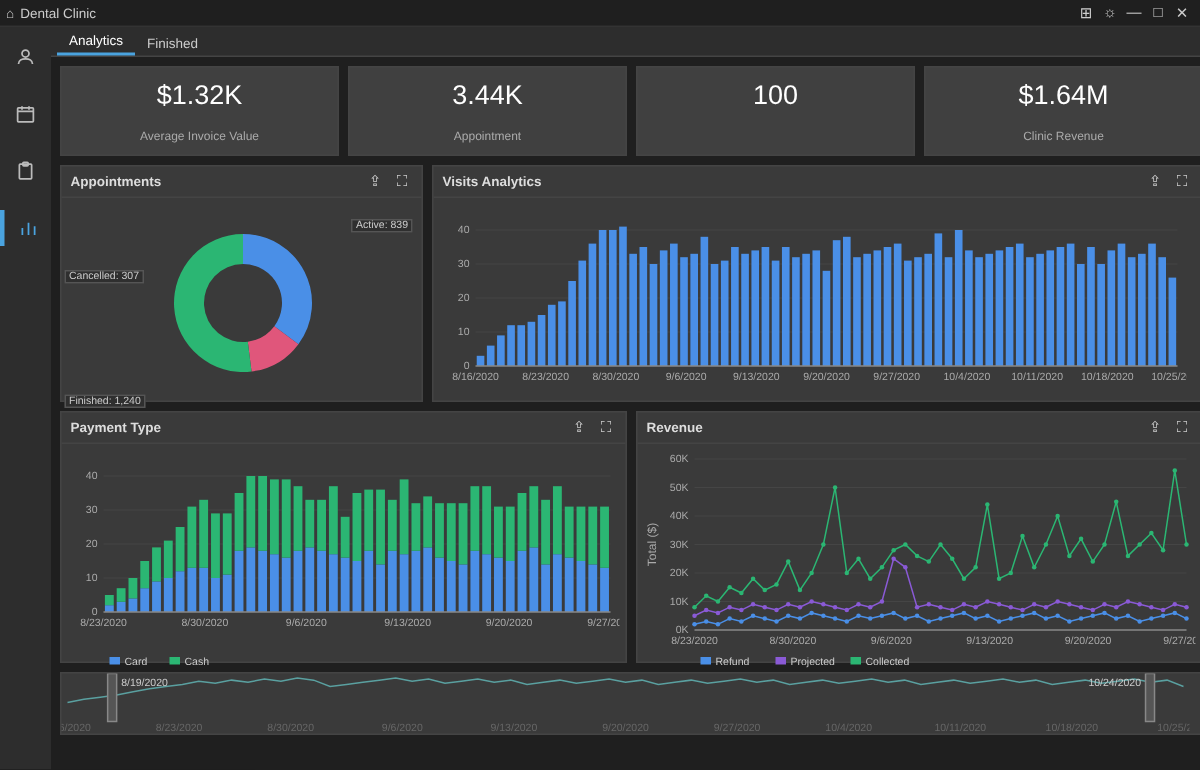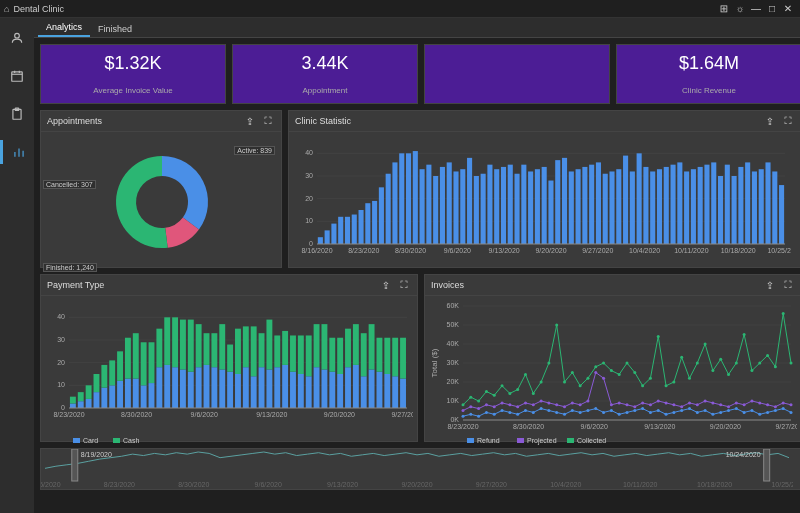--- a/index.html
+++ b/index.html
@@ -10,27 +10,27 @@
   .winbtn{width:16px;height:14px;display:flex;align-items:center;justify-content:center;color:#ccc;font-size:10px}
   .body{display:flex;height:495px}
   .sidebar{width:34px;background:#2d2d2d;display:flex;flex-direction:column;align-items:center;padding-top:8px;gap:14px}
   .sideicon{width:34px;height:24px;display:flex;align-items:center;justify-content:center;color:#bbb}
   .sideicon.active{border-left:3px solid #4aa3df;color:#4aa3df}
   .content{flex:1;display:flex;flex-direction:column}
   .tabs{height:20px;background:#2d2d2d;display:flex;align-items:flex-end;padding-left:4px;font-size:9px;border-bottom:1px solid #444}
   .tab{padding:3px 8px;color:#ccc}
   .tab.active{border-bottom:2px solid #4aa3df;color:#fff}
   .metrics{display:flex;gap:6px;padding:6px}
-  .metric{flex:1;background:#4c1d95;border:1px solid #444;text-align:center;padding:8px 0}
+  .metric{flex:1;background:#404040;border:1px solid #444;text-align:center;padding:8px 0}
   .metric .v{font-size:18px;color:#fff}
   .metric .l{font-size:8px;color:#aaa;margin-top:12px}
   .panels{display:flex;gap:6px;padding:0 6px}
   .panel{background:#3a3a3a;border:1px solid #444;display:flex;flex-direction:column}
   .panel-head{display:flex;align-items:center;padding:3px 6px;font-size:9px;border-bottom:1px solid #444}
-  .panel-head .title{font-weight:400}
+  .panel-head .title{font-weight:700}
   .panel-head .spacer{flex:1}
   .panel-head .pbtn{width:14px;height:14px;display:flex;align-items:center;justify-content:center;color:#ccc;margin-left:4px;font-size:10px}
   .panel-body{flex:1;position:relative;padding:4px}
   svg{display:block}
   .donut-label{position:absolute;font-size:7px;background:#2f2f2f;border:1px solid #555;padding:0 2px;color:#ccc}
   .timeline{margin:6px;border:1px solid #444;background:#3a3a3a;height:42px;position:relative}
 </style>
 </head>
 <body>
 
@@ -85,20 +85,21 @@
     <div class="metrics">
       <div class="metric">
           <div class="v">$1.32K</div>
           <div class="l">Average Invoice Value</div>
         </div>
       <div class="metric">
           <div class="v">3.44K</div>
           <div class="l">Appointment</div>
         </div>
       <div class="metric">
+          <div class="v">100</div>
         </div>
       <div class="metric">
           <div class="v">$1.64M</div>
           <div class="l">Clinic Revenue</div>
         </div>
     </div>
 
     <div class="panels">
       <div class="panel" style="width:242px;height:158px">
         <div class="panel-head">
@@ -113,21 +114,21 @@
               <path d="M153.93514022610114,93.4188879511596 A46,46 0 0 1 122.6787894414366,111.64812537749856 L120.20975055385547,91.80111434380353 A26,26 0 0 0 137.87638360605717,81.49763232022065 Z" fill="#e0567b"></path>
               <path d="M122.6787894414366,111.64812537749856 A46,46 0 1 1 116.99999999999999,20 L117,40 A26,26 0 1 0 120.20975055385547,91.80111434380353 Z" fill="#2bb673"></path>
             </svg>
           <div class="donut-label" style="top:14px;right:6px">Active: 839</div>
           <div class="donut-label" style="top:48px;left:2px">Cancelled: 307</div>
           <div class="donut-label" style="bottom:2px;left:2px">Finished: 1,240</div>
         </div>
       </div>
       <div class="panel" style="flex:1;height:158px">
         <div class="panel-head">
-            <span class="title">Clinic Statistic</span>
+            <span class="title">Visits Analytics</span>
             <div class="spacer"></div>
             <div class="pbtn">⇪</div>
             <div class="pbtn">⛶</div>
           </div>
         <div class="panel-body">
             <svg id="visits-svg" width="498" height="134">
               <line x1="24" y1="108" x2="492" y2="108" stroke="#4a4a4a" stroke-width="0.5"></line>
               <text x="20" y="110" font-size="7" fill="#aaa" text-anchor="end">0</text>
               <line x1="24" y1="85.33333333333334" x2="492" y2="85.33333333333334" stroke="#4a4a4a" stroke-width="0.5"></line>
               <text x="20" y="87.33333333333334" font-size="7" fill="#aaa" text-anchor="end">10</text>
@@ -338,21 +339,21 @@
               <text x="362" y="117" font-size="7" fill="#aaa" text-anchor="middle">9/27/2020</text>
               <rect x="28" y="138" width="7" height="5" fill="#4a8fe7"></rect>
               <text x="38" y="143" font-size="7" fill="#ccc" text-anchor="start">Card</text>
               <rect x="68" y="138" width="7" height="5" fill="#2bb673"></rect>
               <text x="78" y="143" font-size="7" fill="#ccc" text-anchor="start">Cash</text>
             </svg>
           </div>
       </div>
       <div class="panel" style="flex:1;height:168px">
         <div class="panel-head">
-            <span class="title">Invoices</span>
+            <span class="title">Revenue</span>
             <div class="spacer"></div>
             <div class="pbtn">⇪</div>
             <div class="pbtn">⛶</div>
           </div>
         <div class="panel-body">
             <svg id="revenue-svg" width="368" height="146">
               <line x1="34" y1="120" x2="362" y2="120" stroke="#4a4a4a" stroke-width="0.5"></line>
               <text x="30" y="122" font-size="7" fill="#aaa" text-anchor="end">0K</text>
               <line x1="34" y1="101" x2="362" y2="101" stroke="#4a4a4a" stroke-width="0.5"></line>
               <text x="30" y="103" font-size="7" fill="#aaa" text-anchor="end">10K</text>

